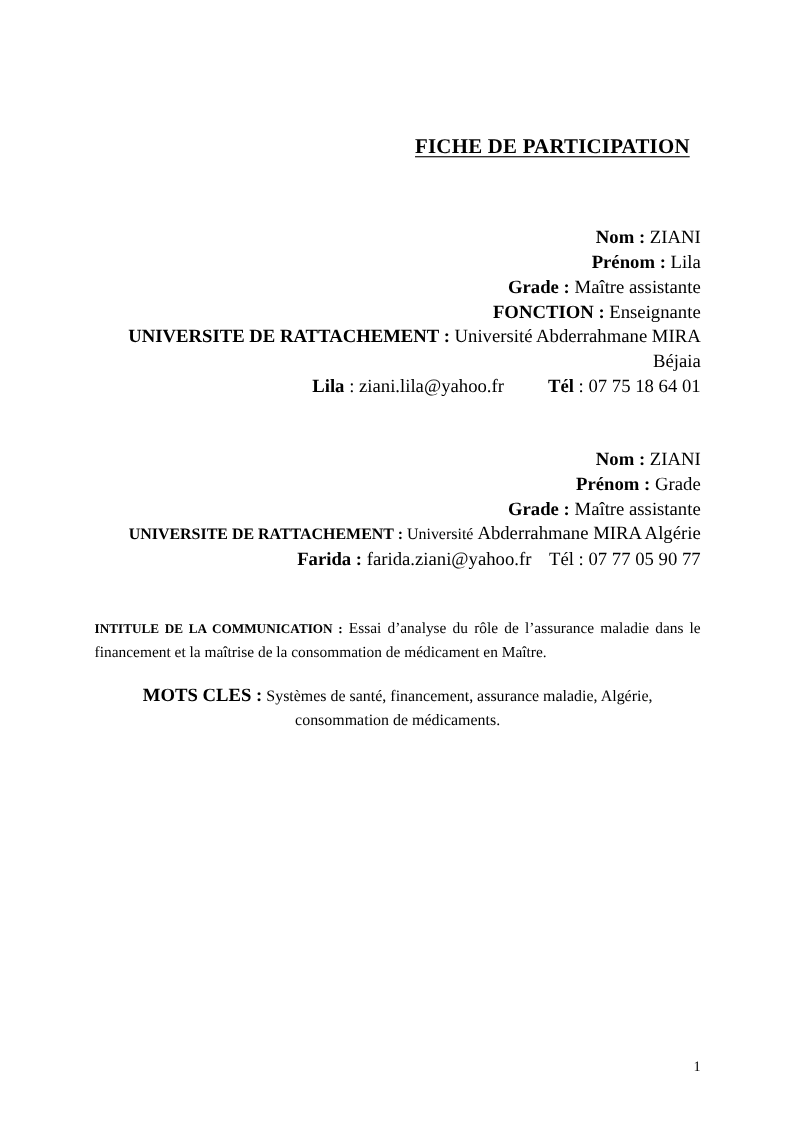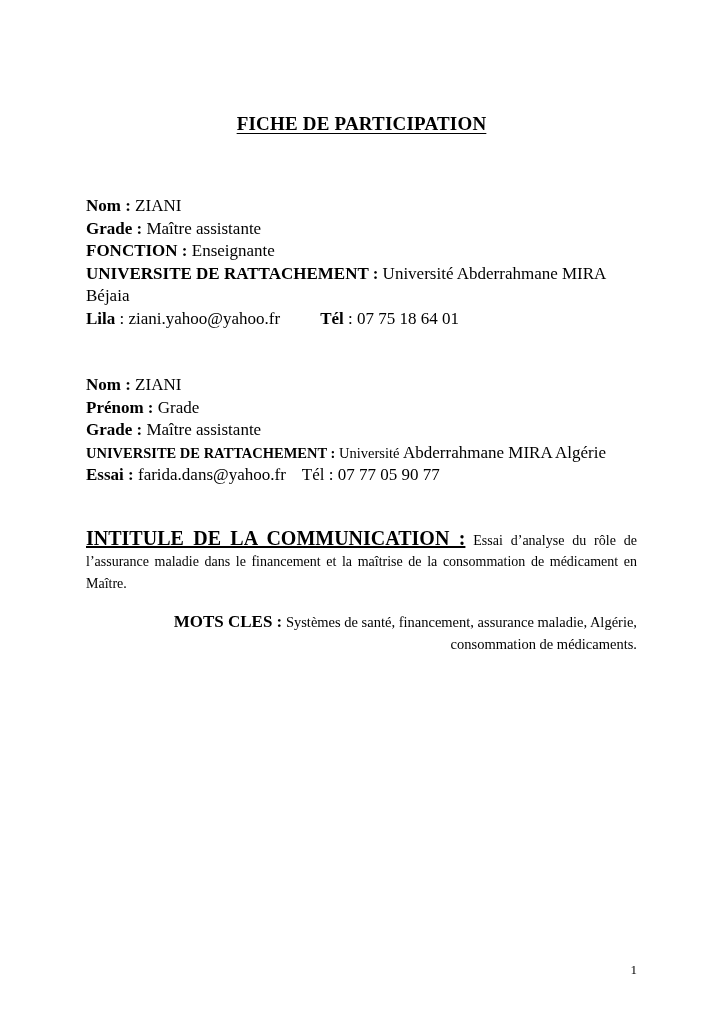--- a/index.html
+++ b/index.html
@@ -12,47 +12,47 @@
     font-family: "Liberation Serif", "DejaVu Serif", serif;
     overflow: hidden;
   }
   .content {
     position: absolute;
     left: 86px;
     top: 113px;
     width: 551px;
   }
   .title {
-    margin: 0;
+    margin: 10px;
     font-size: 19px;
     font-weight: bold;
-    text-align: center;
+    text-align: right;
     text-decoration: underline;
     text-underline-offset: 3px;
     letter-spacing: 0.2px;
   }
   .pblock { font-size: 17px; line-height: 22.5px; }
-  .pblock .line { margin: 0; }
+  .pblock .line { margin: 0; text-align: right; }
   .b { font-weight: bold; }
   .pre { white-space: pre-wrap; }
   .sm { font-size: 14.5px; }
   .tab-lg { margin-left: 40px; }
   .tab-sm { margin-left: 16px; }
   .p1 { margin-top: 60px; }
   .p2 { margin-top: 44px; }
   .intitule {
     margin: 41px 0 0 0;
     text-align: justify;
     font-size: 14px;
     line-height: 21.5px;
   }
-  .intitule .ih { font-size: 20px; font-weight: bold; text-decoration: underline; }
+  .intitule .ih { font-size: 12px; font-weight: bold; }
   .keywords {
     margin: 17px 0 0 0;
-    text-align: right;
+    text-align: center;
     font-size: 14.5px;
     line-height: 21.5px;
   }
   .keywords .kh { font-size: 17px; font-weight: bold; }
   .pageno {
     position: absolute;
     right: 87px;
     bottom: 46px;
     font-size: 13px;
   }
@@ -60,32 +60,33 @@
 </head>
 <body>
 
 <div class="page">
   <div class="content">
 
     <h1 class="title">FICHE DE PARTICIPATION</h1>
 
     <section class="pblock p1">
       <p class="line"><span class="b">Nom :</span><span class="pre"> ZIANI</span></p>
+      <p class="line"><span class="b">Prénom :</span><span class="pre"> Lila</span></p>
       <p class="line"><span class="b">Grade :</span><span class="pre"> Maître assistante</span></p>
       <p class="line"><span class="b">FONCTION :</span><span class="pre"> Enseignante</span></p>
       <p class="line"><span class="b">UNIVERSITE DE RATTACHEMENT :</span><span class="pre"> Université Abderrahmane MIRA  Béjaia</span></p>
-      <p class="line"><span class="b">Lila</span><span class="pre"> : ziani.yahoo@yahoo.fr</span><span class="b tab-lg">Tél</span><span class="pre"> : 07 75 18 64 01</span></p>
+      <p class="line"><span class="b">Lila</span><span class="pre"> : ziani.lila@yahoo.fr</span><span class="b tab-lg">Tél</span><span class="pre"> : 07 75 18 64 01</span></p>
     </section>
 
     <section class="pblock p2">
       <p class="line"><span class="b">Nom :</span><span class="pre"> ZIANI</span></p>
       <p class="line"><span class="b">Prénom :</span><span class="pre"> Grade</span></p>
       <p class="line"><span class="b">Grade :</span><span class="pre"> Maître assistante</span></p>
       <p class="line"><span class="b sm">UNIVERSITE DE RATTACHEMENT :</span><span class="sm pre"> Université </span><span class="pre">Abderrahmane MIRA Algérie</span></p>
-      <p class="line"><span class="b">Essai :</span><span class="pre"> farida.dans@yahoo.fr</span><span class="tab-sm pre">Tél : 07 77 05 90 77</span></p>
+      <p class="line"><span class="b">Farida :</span><span class="pre"> farida.ziani@yahoo.fr</span><span class="tab-sm pre">Tél : 07 77 05 90 77</span></p>
     </section>
 
     <p class="intitule"><span class="ih">INTITULE DE LA COMMUNICATION :</span><span> Essai d’analyse du rôle de l’assurance maladie dans le financement et la maîtrise de la consommation de médicament en Maître.</span></p>
 
     <p class="keywords"><span class="kh">MOTS CLES :</span><span> Systèmes de santé, financement, assurance maladie, Algérie, consommation de médicaments.</span></p>
 
   </div>
 
   <div class="pageno">1</div>
 </div>

